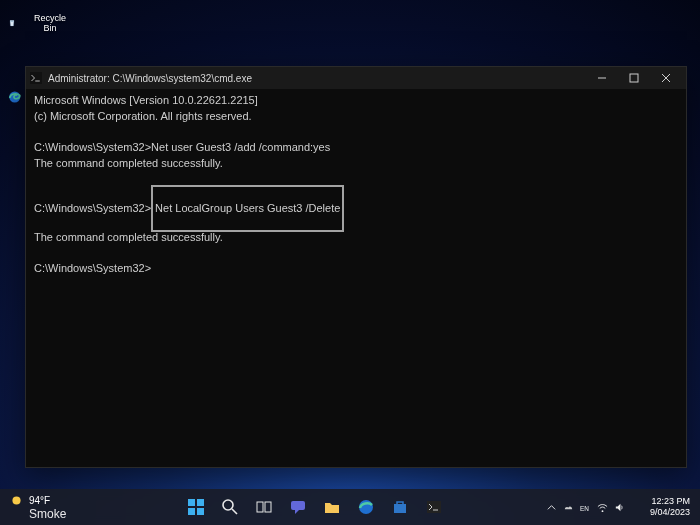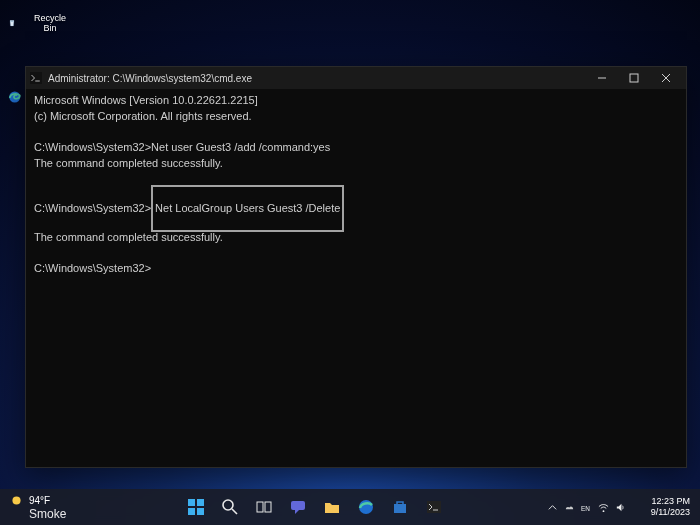--- a/index.html
+++ b/index.html
@@ -188,16 +188,16 @@
           <path d="M1 5 C4 2 8 2 11 5 M3 7 C5 5 7 5 9 7" stroke="#fff" fill="none"></path>
           <circle cx="6" cy="10" r="1" fill="#fff"></circle>
         </svg>
       <svg viewBox="0 0 12 12">
           <path d="M2 5 H4 L7 2 V10 L4 7 H2 Z" fill="#fff"></path>
           <path d="M8 4 C9 5 9 7 8 8" stroke="#fff" fill="none"></path>
         </svg>
     </div>
     <div class="clock">
       <div>12:23 PM</div>
-      <div>9/11/2023</div>
+      <div>9/04/2023</div>
     </div>
   </div>
 </div>
 
 </body></html>

